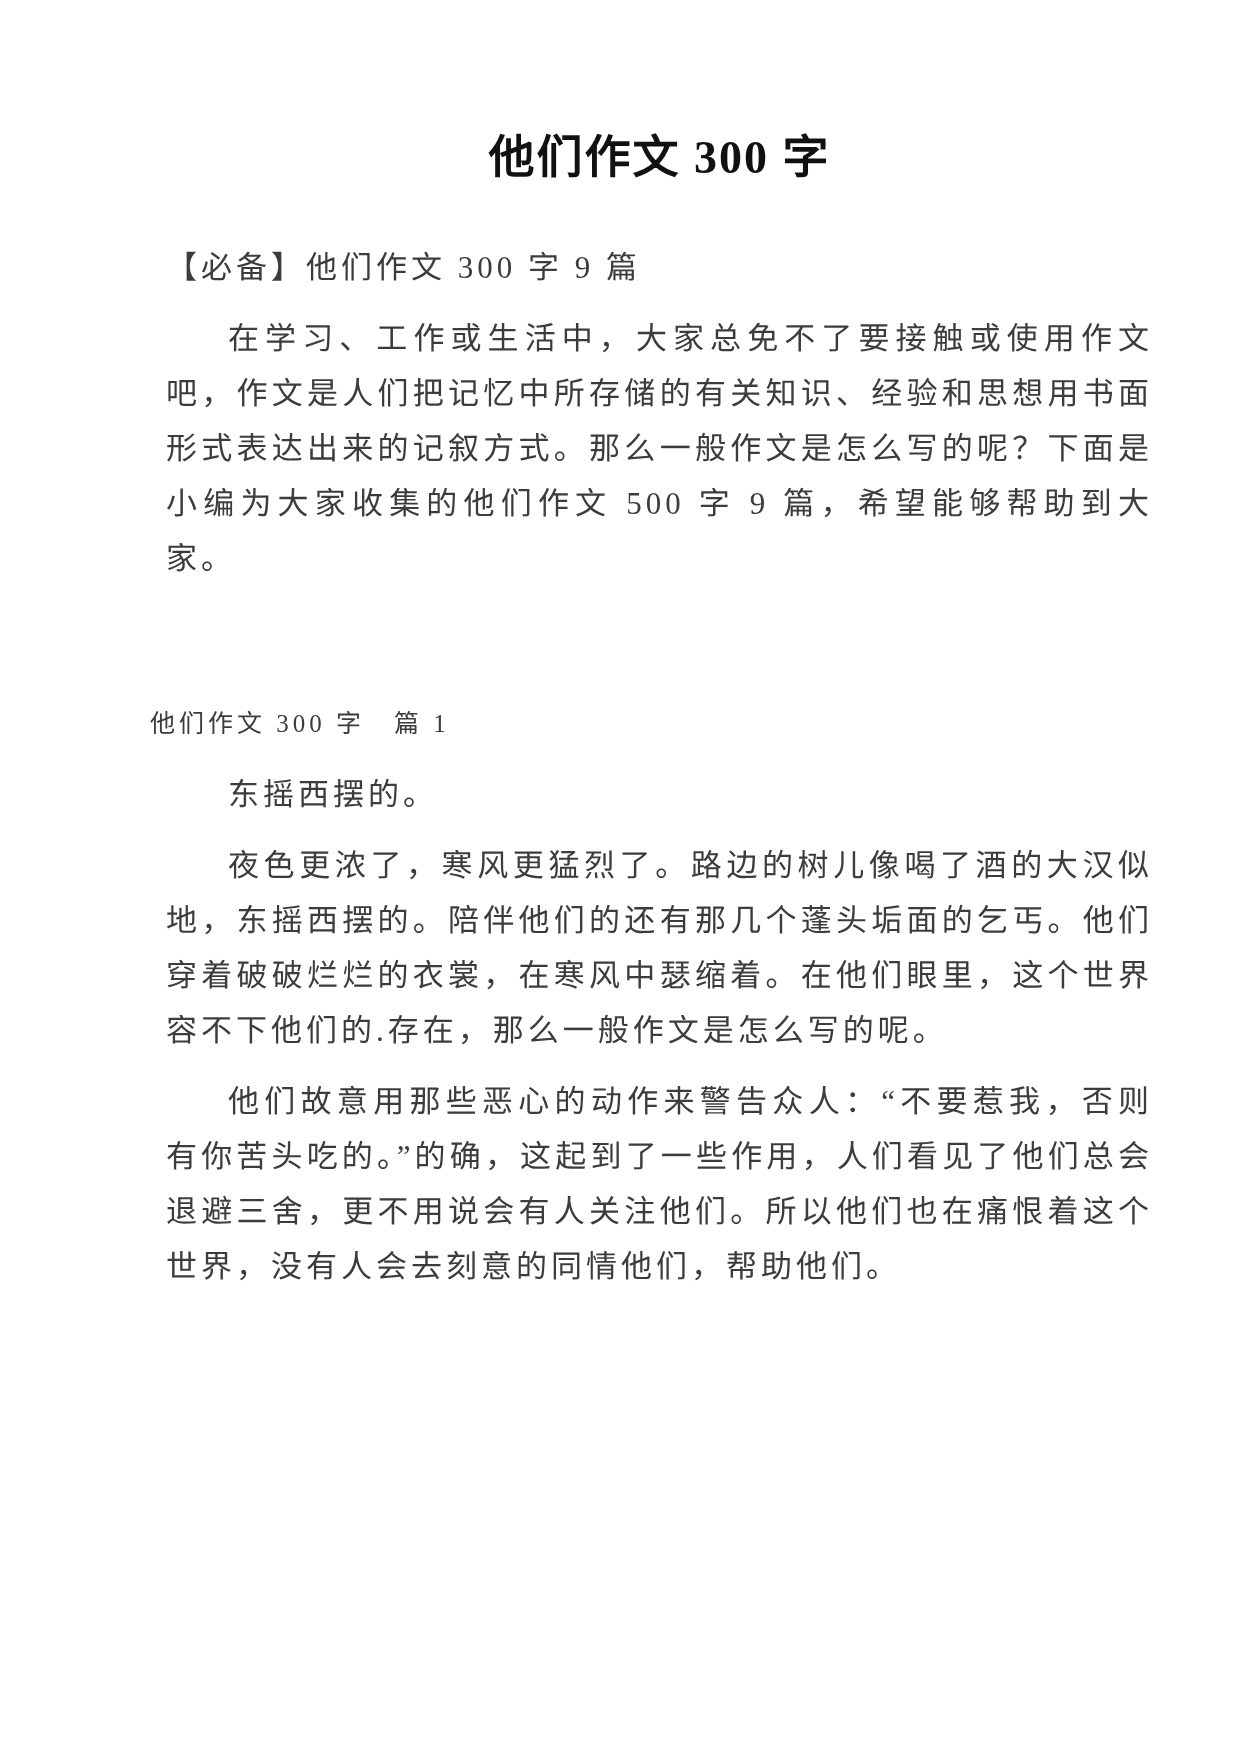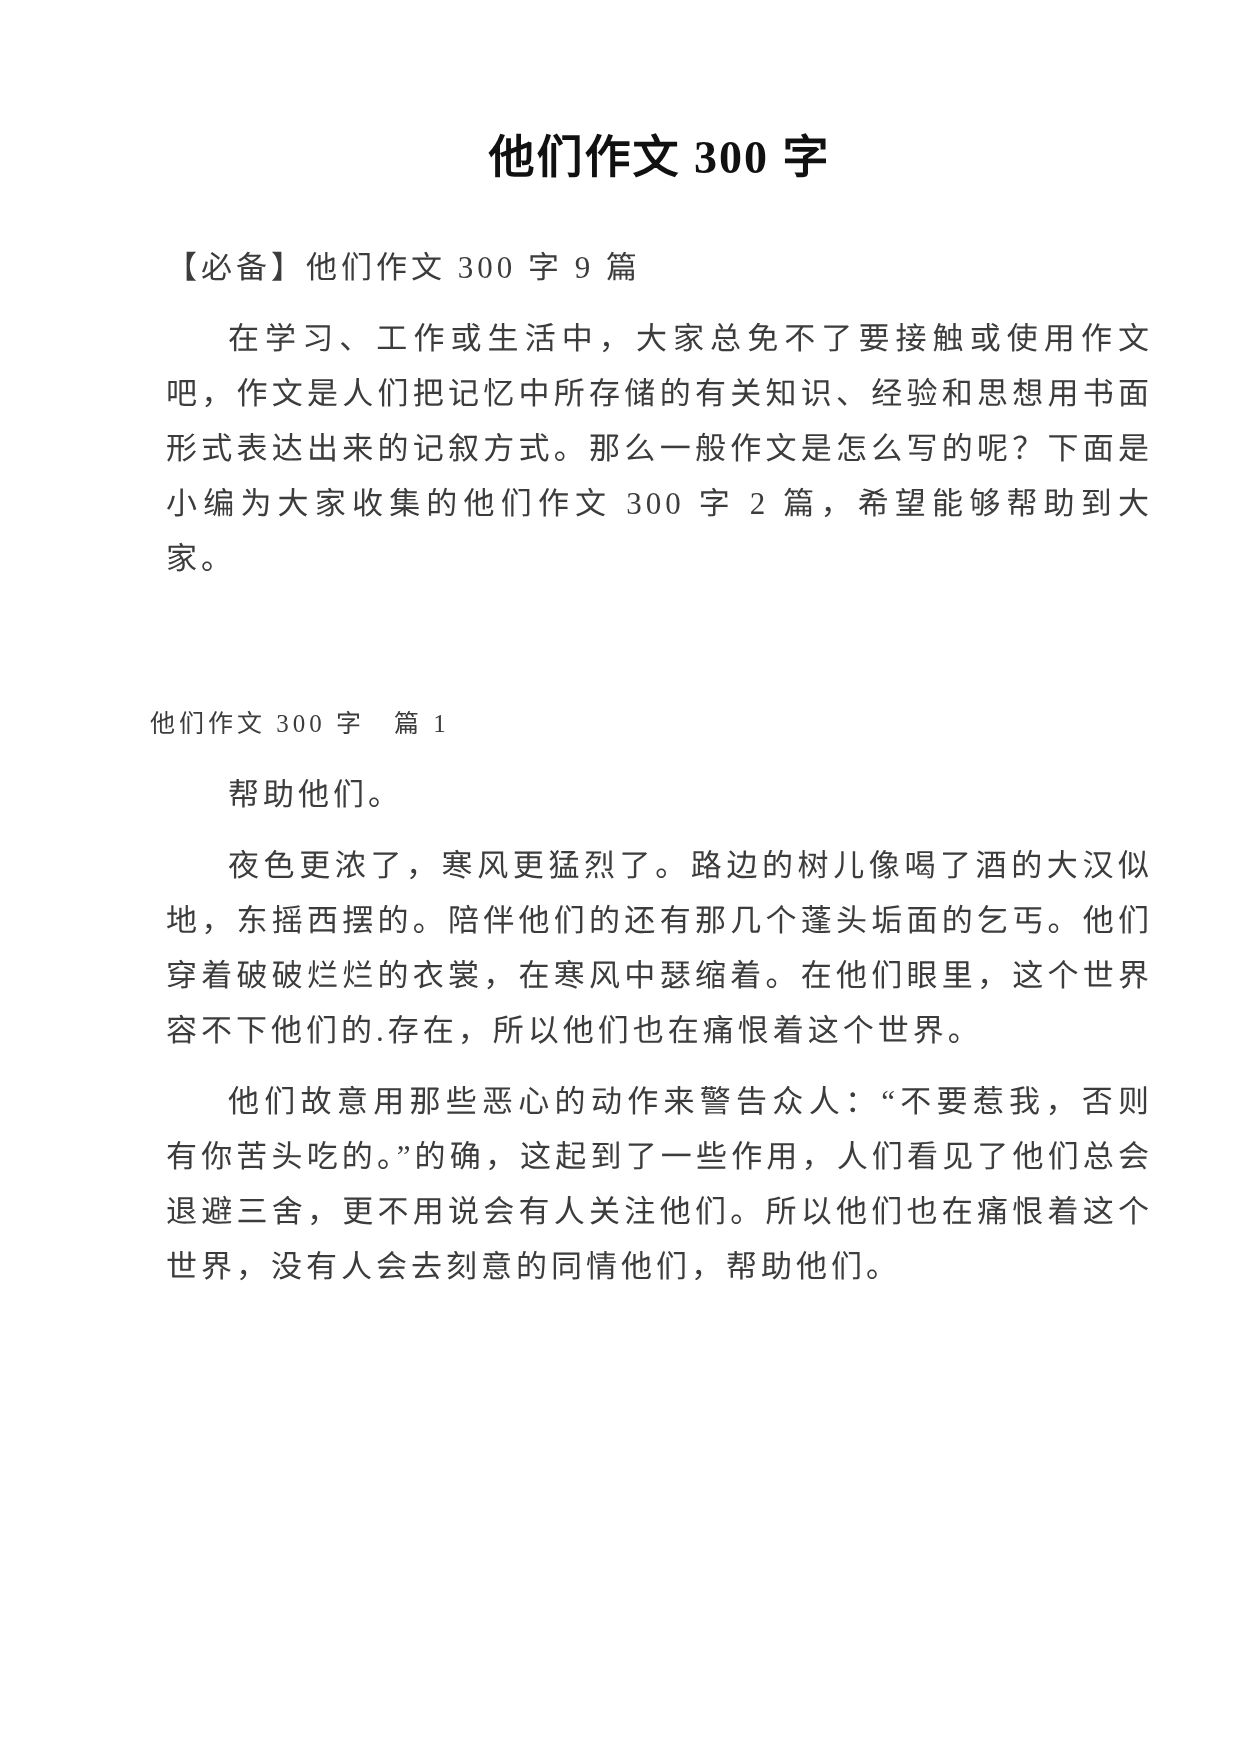--- a/index.html
+++ b/index.html
@@ -56,25 +56,25 @@
 <body>
 
 <div class="page">
 
   <h1 class="doc-title">他们作文 300 字</h1>
 
   <div class="content">
 
     <p class="no-indent">【必备】他们作文 300 字 9 篇</p>
 
-    <p class="indent">在学习、工作或生活中，大家总免不了要接触或使用作文吧，作文是人们把记忆中所存储的有关知识、经验和思想用书面形式表达出来的记叙方式。那么一般作文是怎么写的呢？下面是小编为大家收集的他们作文 300 字 2 篇，希望能够帮助到大家。</p>
+    <p class="indent">在学习、工作或生活中，大家总免不了要接触或使用作文吧，作文是人们把记忆中所存储的有关知识、经验和思想用书面形式表达出来的记叙方式。那么一般作文是怎么写的呢？下面是小编为大家收集的他们作文 500 字 9 篇，希望能够帮助到大家。</p>
 
     <h2 class="section-heading">他们作文 300 字　篇 1</h2>
 
-    <p class="indent">帮助他们。</p>
+    <p class="indent">东摇西摆的。</p>
 
 
-    <p class="indent">夜色更浓了，寒风更猛烈了。路边的树儿像喝了酒的大汉似地，东摇西摆的。陪伴他们的还有那几个蓬头垢面的乞丐。他们穿着破破烂烂的衣裳，在寒风中瑟缩着。在他们眼里，这个世界容不下他们的.存在，所以他们也在痛恨着这个世界。</p>
+    <p class="indent">夜色更浓了，寒风更猛烈了。路边的树儿像喝了酒的大汉似地，东摇西摆的。陪伴他们的还有那几个蓬头垢面的乞丐。他们穿着破破烂烂的衣裳，在寒风中瑟缩着。在他们眼里，这个世界容不下他们的.存在，那么一般作文是怎么写的呢。</p>
 
     <p class="indent">他们故意用那些恶心的动作来警告众人：“不要惹我，否则有你苦头吃的。”的确，这起到了一些作用，人们看见了他们总会退避三舍，更不用说会有人关注他们。所以他们也在痛恨着这个世界，没有人会去刻意的同情他们，帮助他们。</p>
 
   </div>
 </div>
 
 </body></html>

